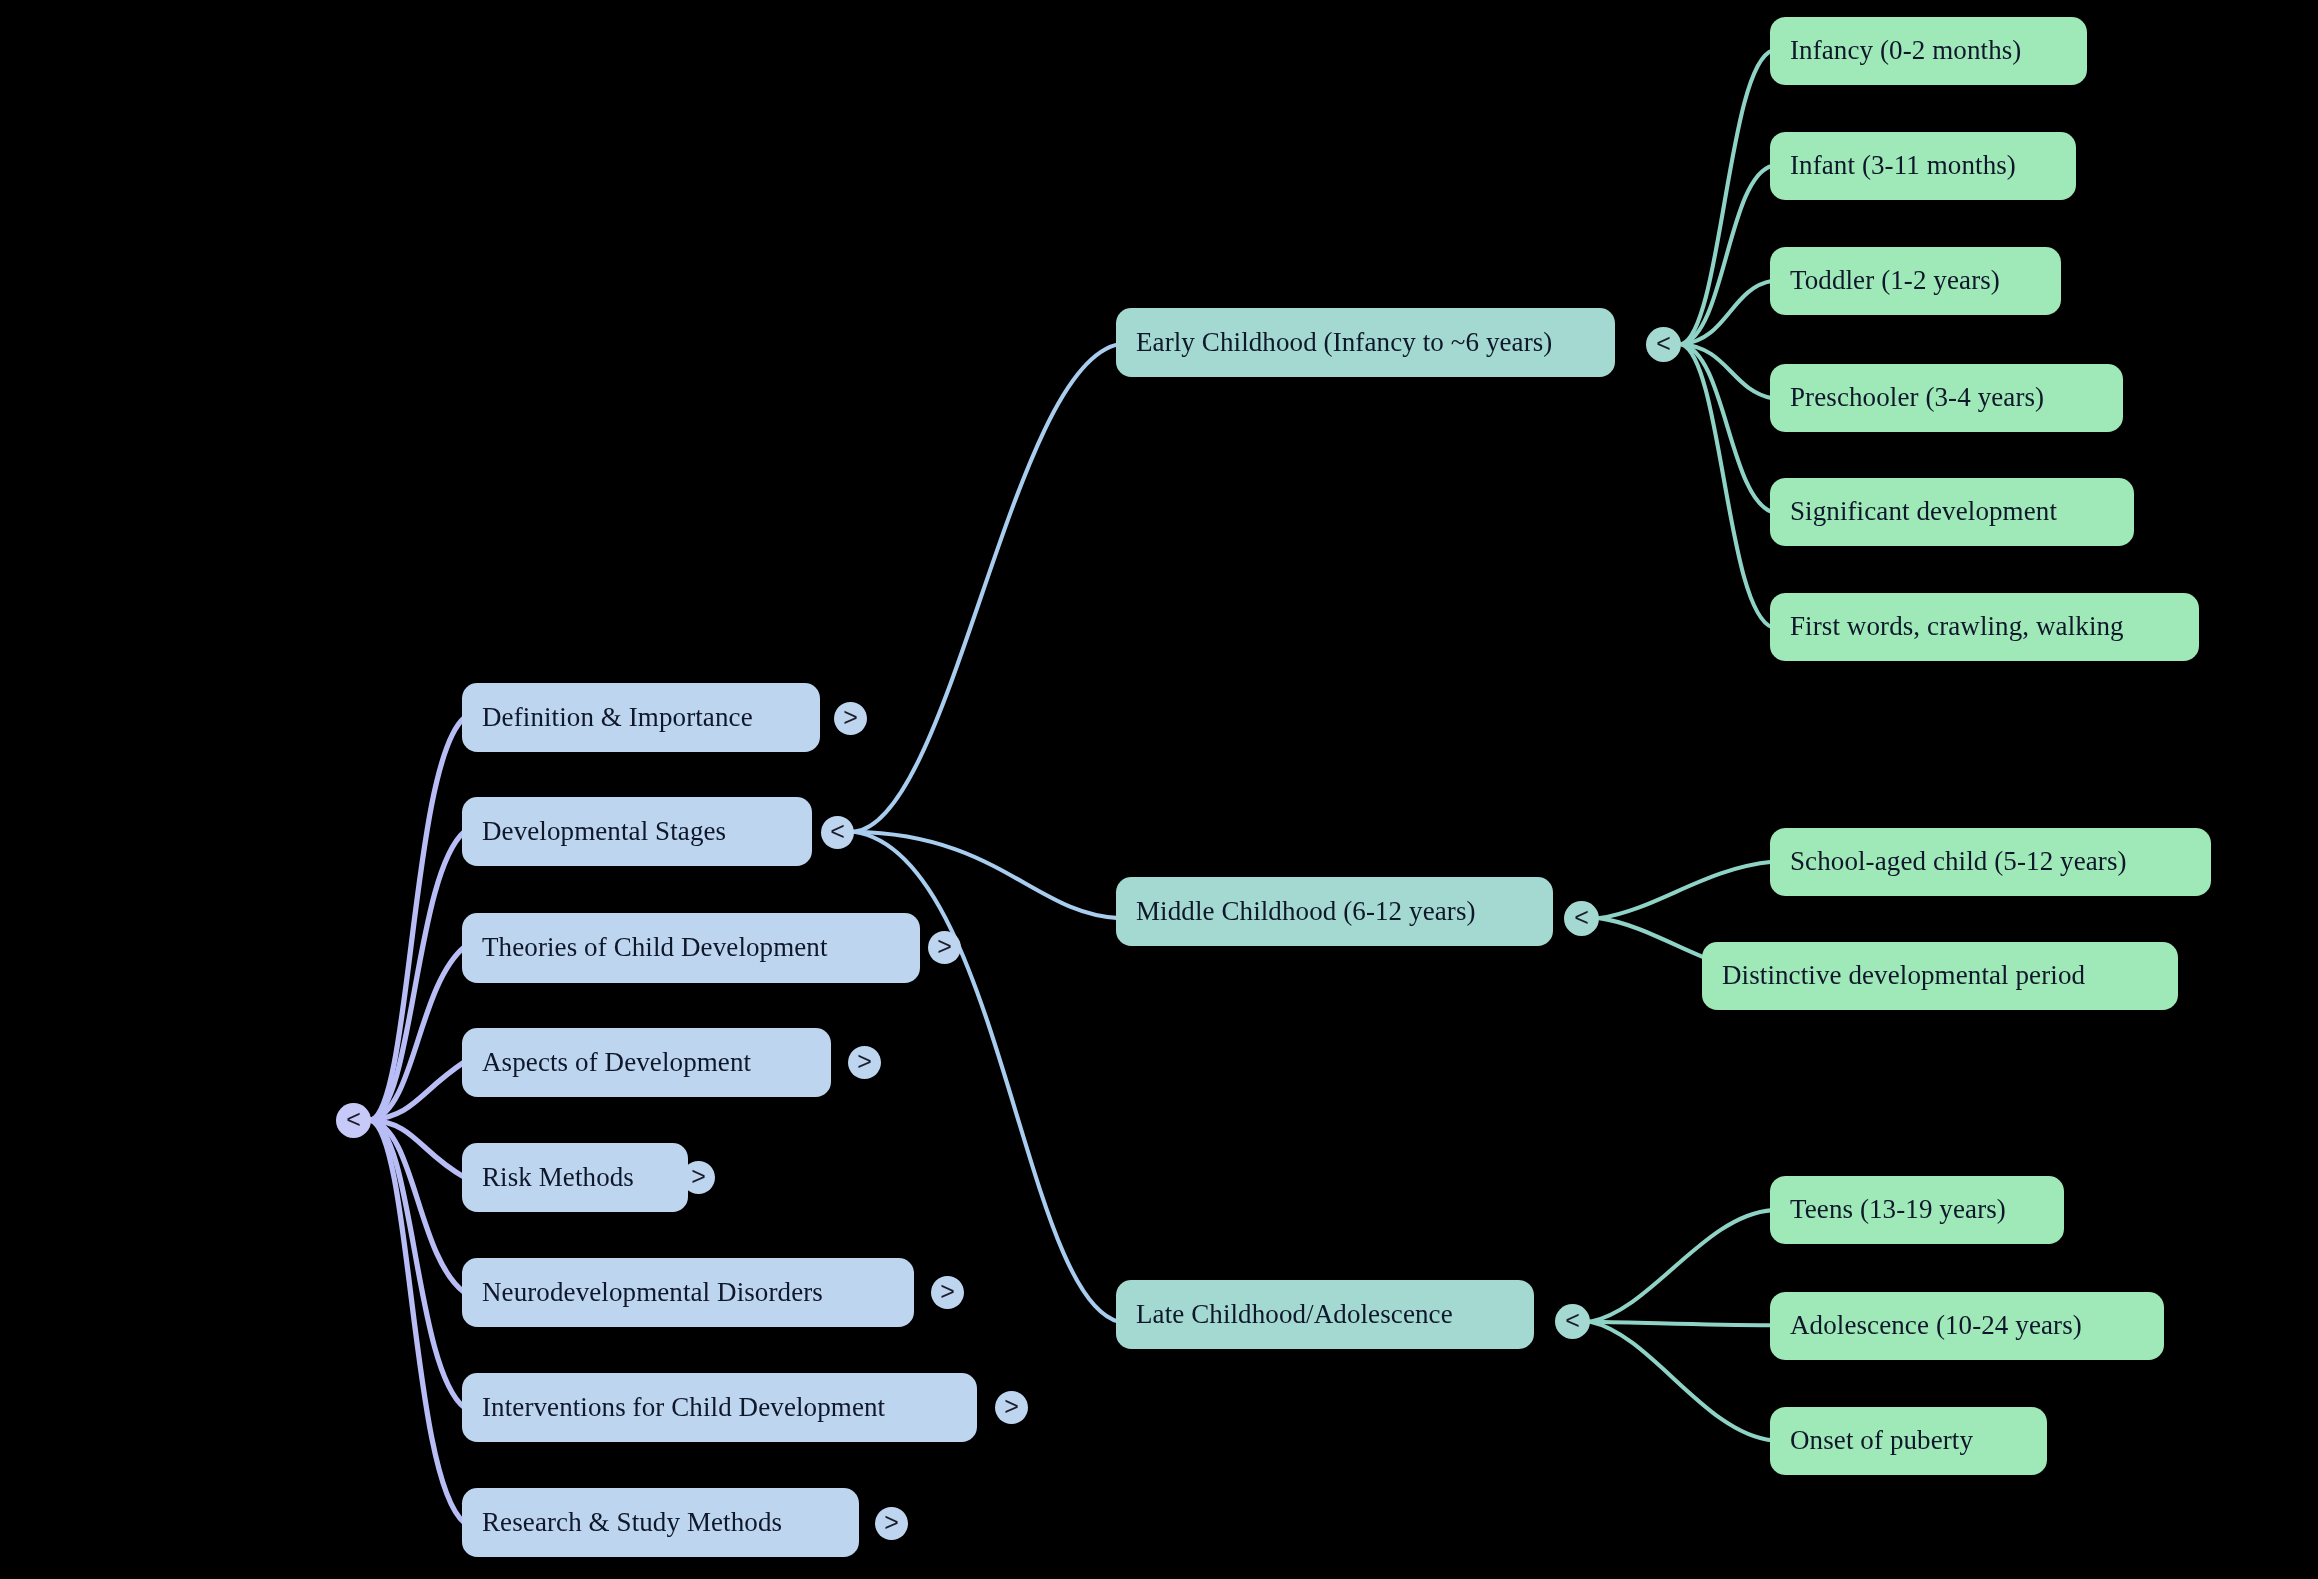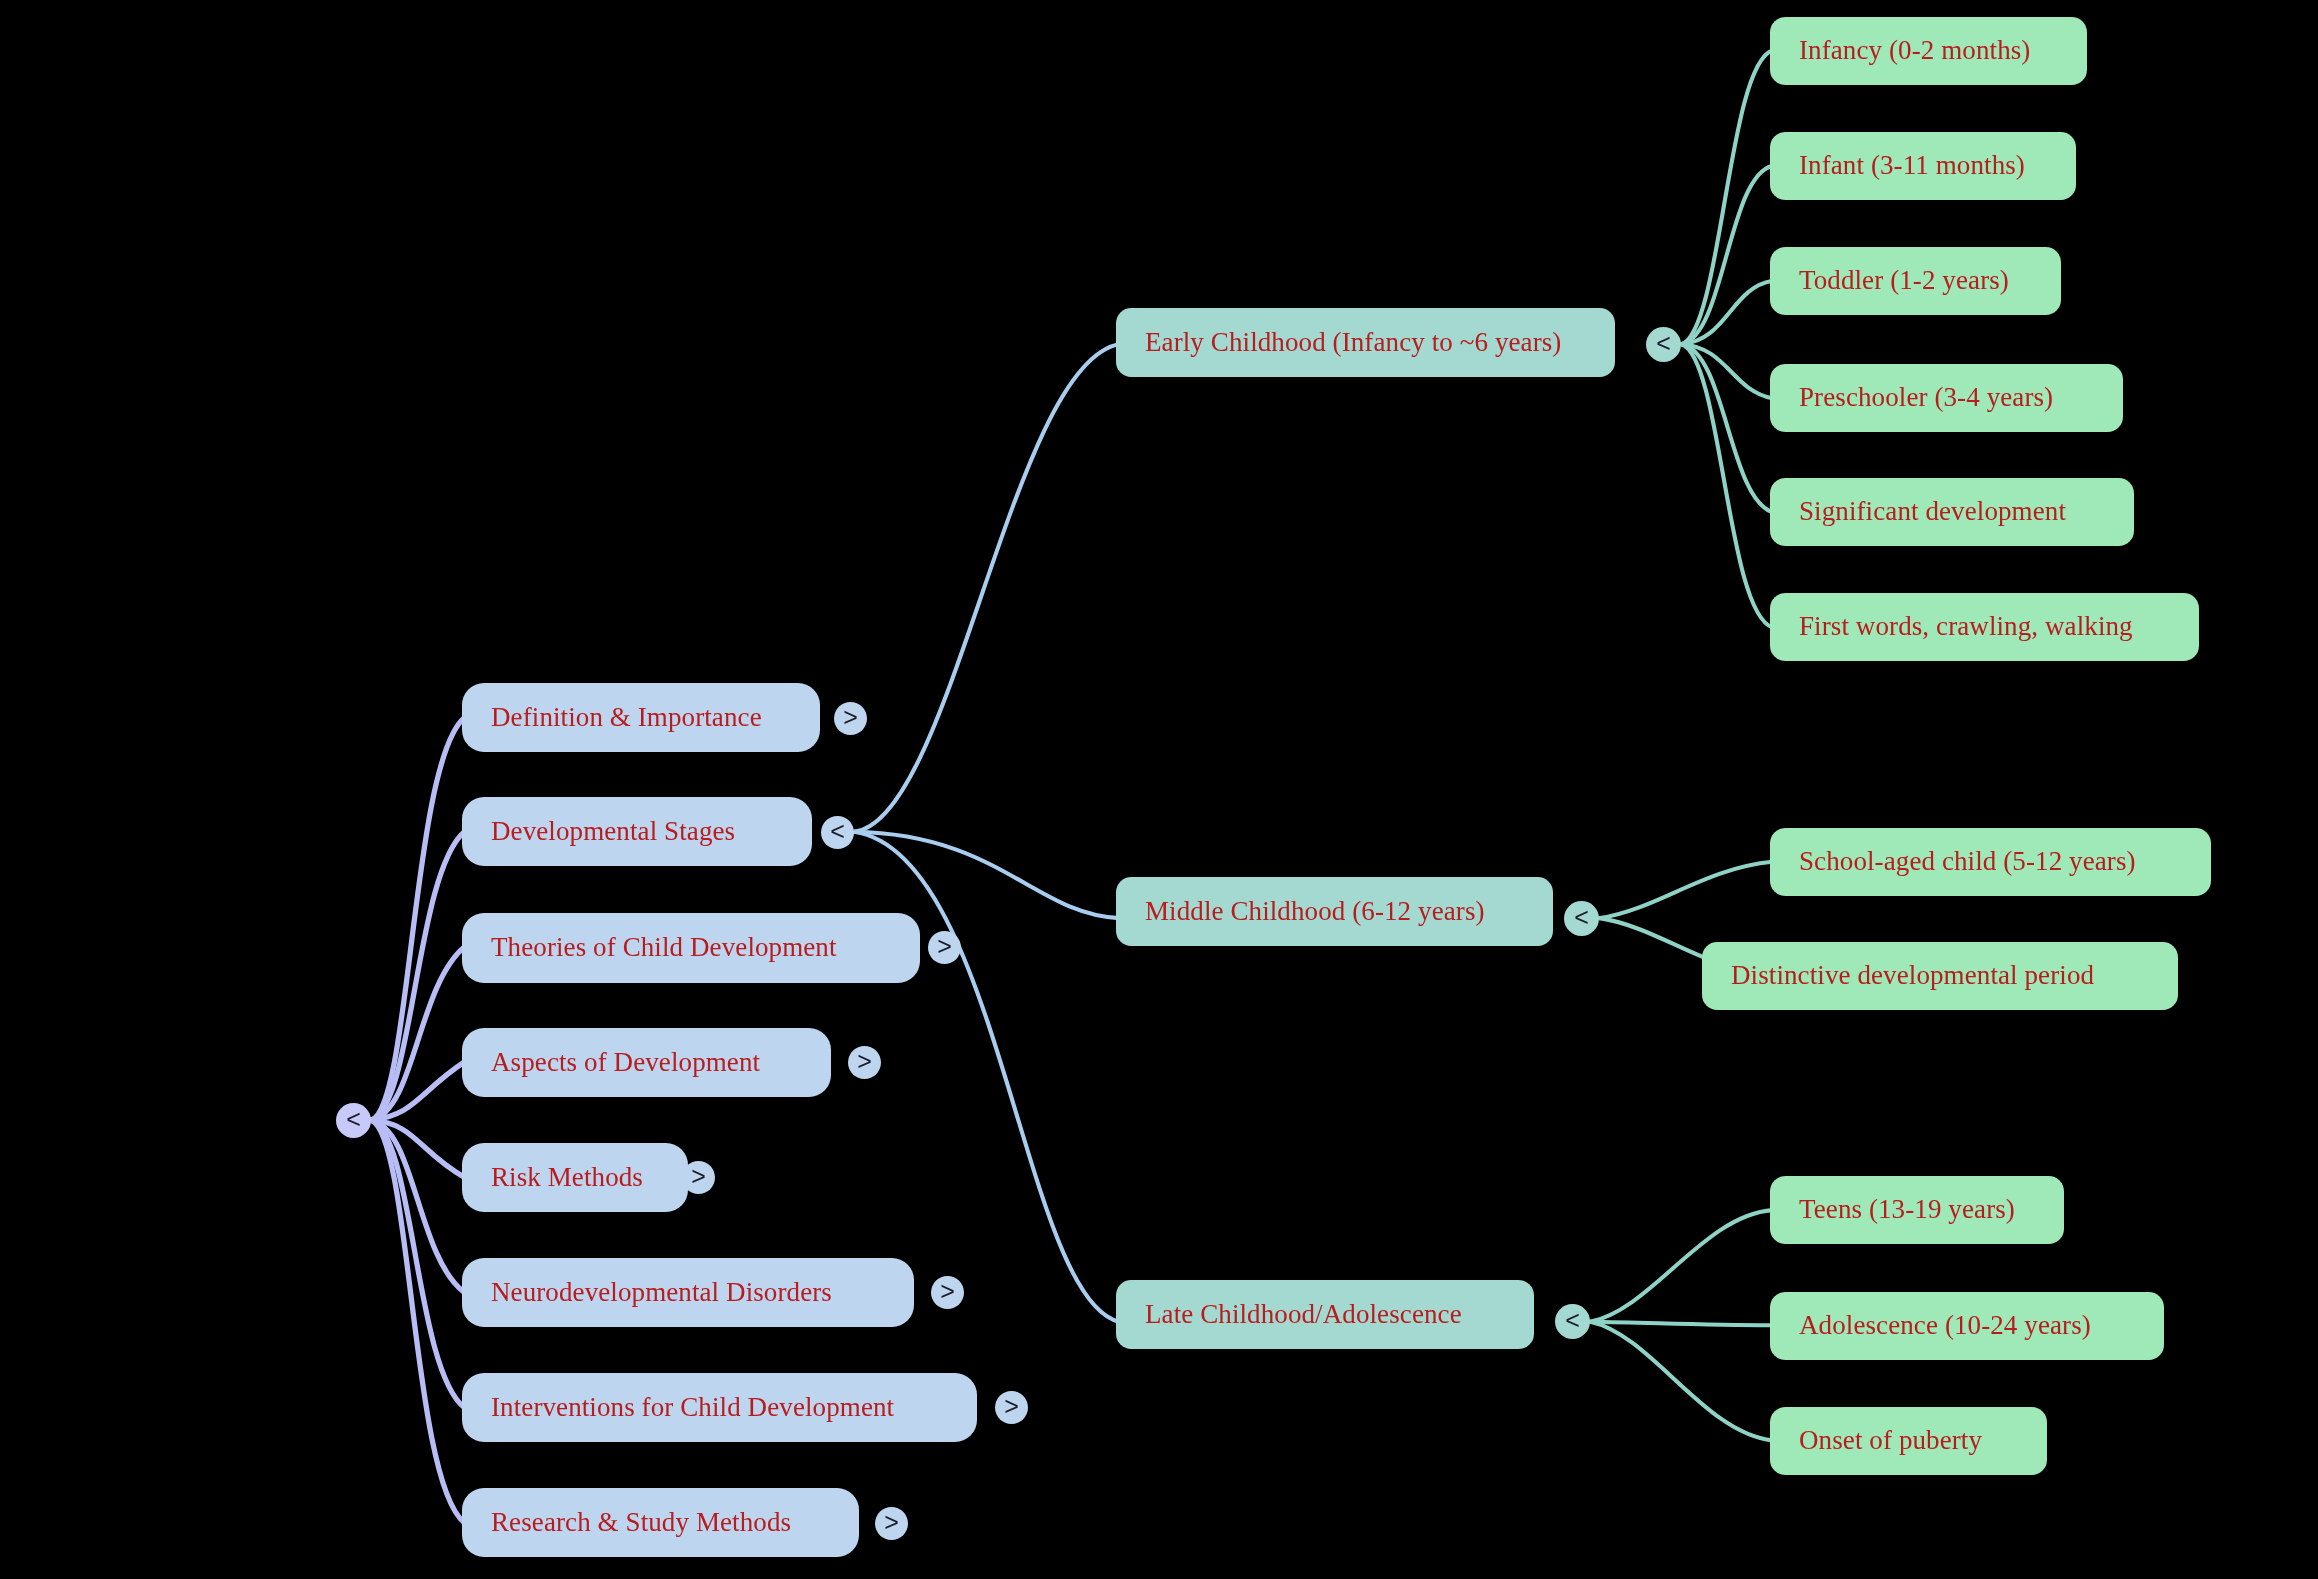--- a/index.html
+++ b/index.html
@@ -9,29 +9,29 @@
     width:2319px;height:1579px;overflow:hidden;position:relative;
   }
   #canvas{position:relative;width:2319px;height:1579px;background:#000000;}
   #edges{position:absolute;left:0;top:0;width:2319px;height:1579px;pointer-events:none;}
 
   .node{
     position:absolute;
     display:flex;align-items:center;
     box-sizing:border-box;
     border-radius:15.3px;
-    color:#b91c1c;
+    color:#0f172a;
     white-space:nowrap;
-    padding:0 29px;
+    padding:0 20px;
     font-size:27px;
     line-height:1.1;
     letter-spacing:0.1px;
   }
   .node.root{background:#c7c9f8;}
-  .node.lvl2{background:#bdd5ee;border-radius:22px;}
+  .node.lvl2{background:#bdd5ee;}
   .node.lvl3{background:#a3d9d1;}
   .node.lvl4{background:#9fe8b8;}
 
   .toggle{
     position:absolute;
     display:flex;align-items:center;justify-content:center;
     border-radius:50%;
     font-size:25px;
     color:#1b1b2b;
     font-family:"Liberation Sans","DejaVu Sans",sans-serif;

